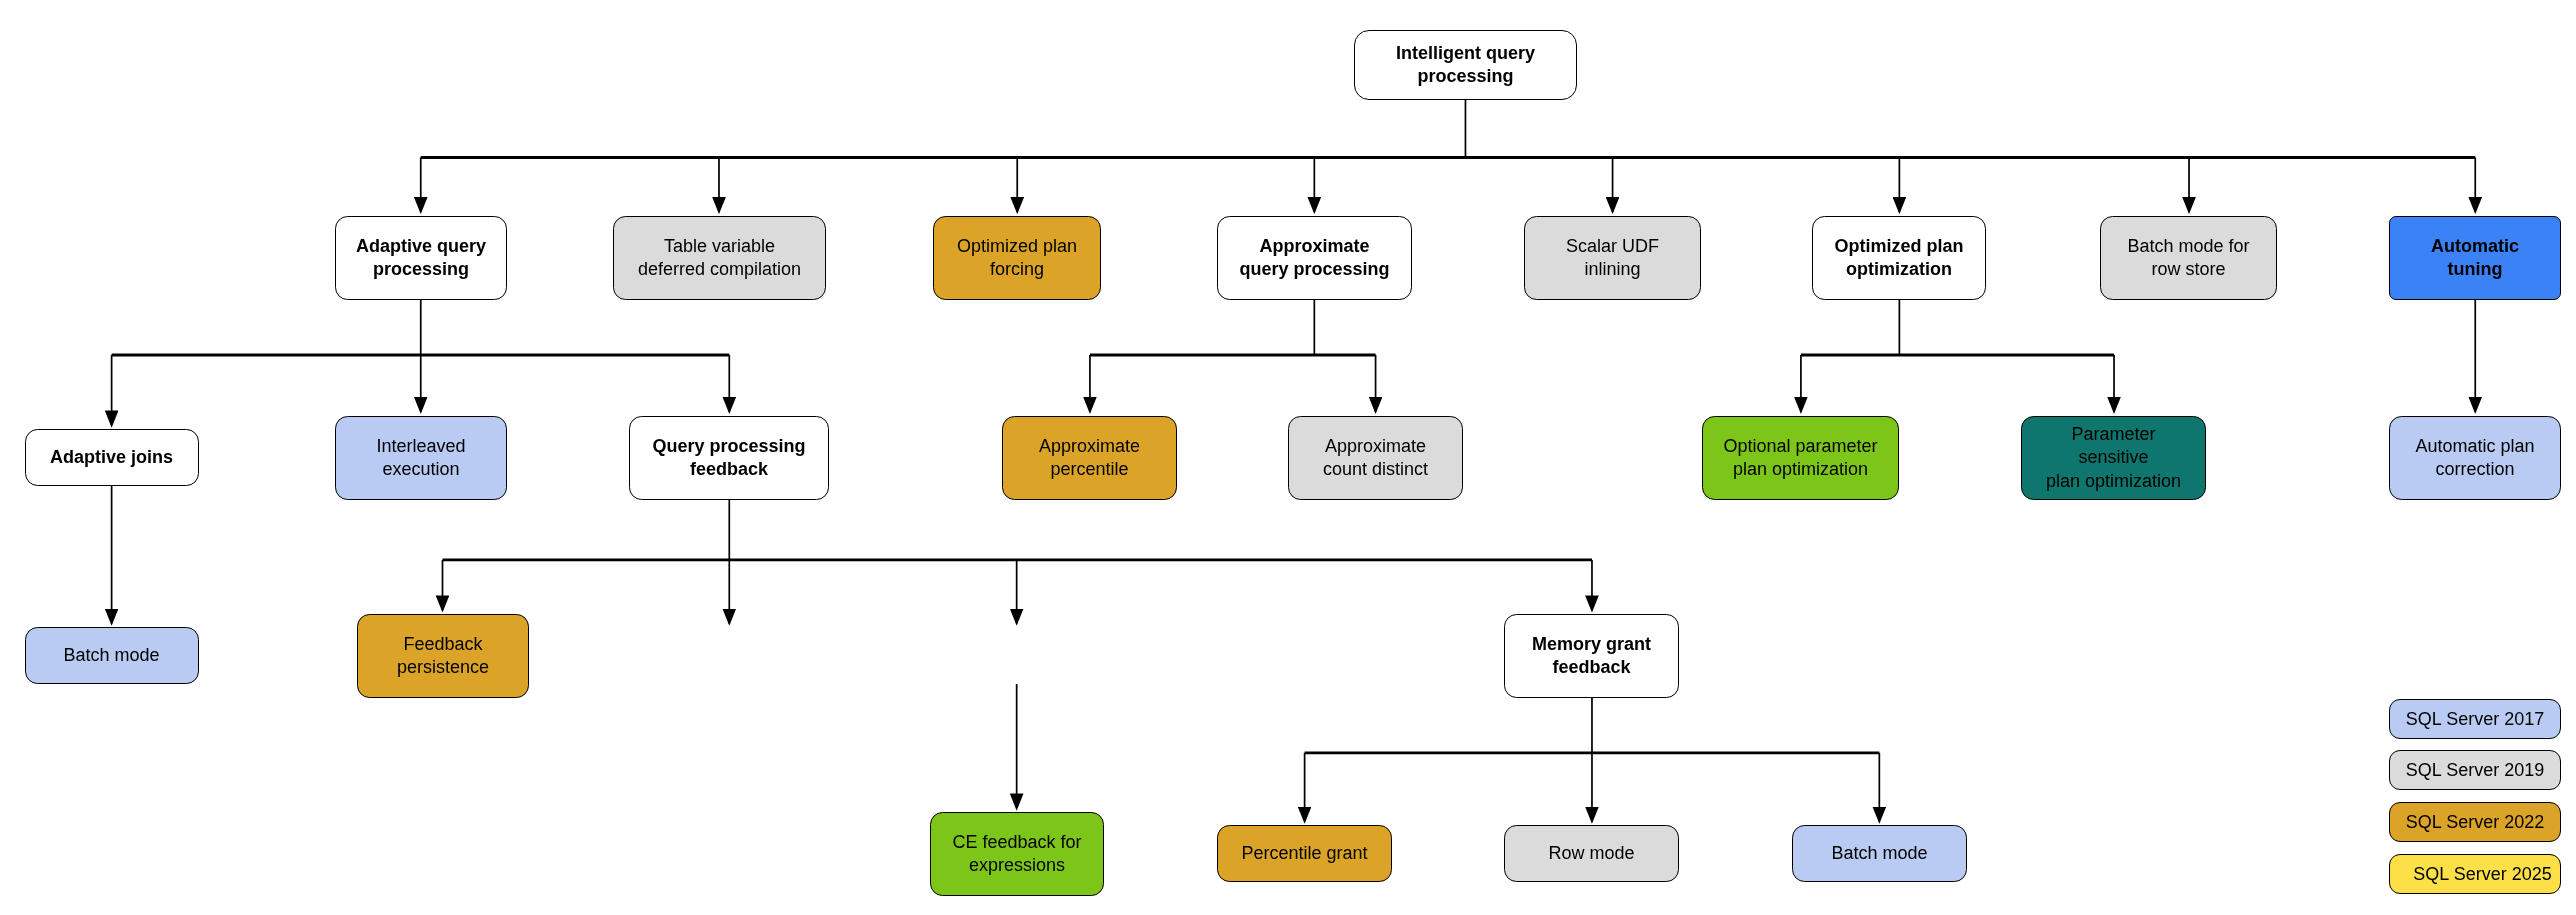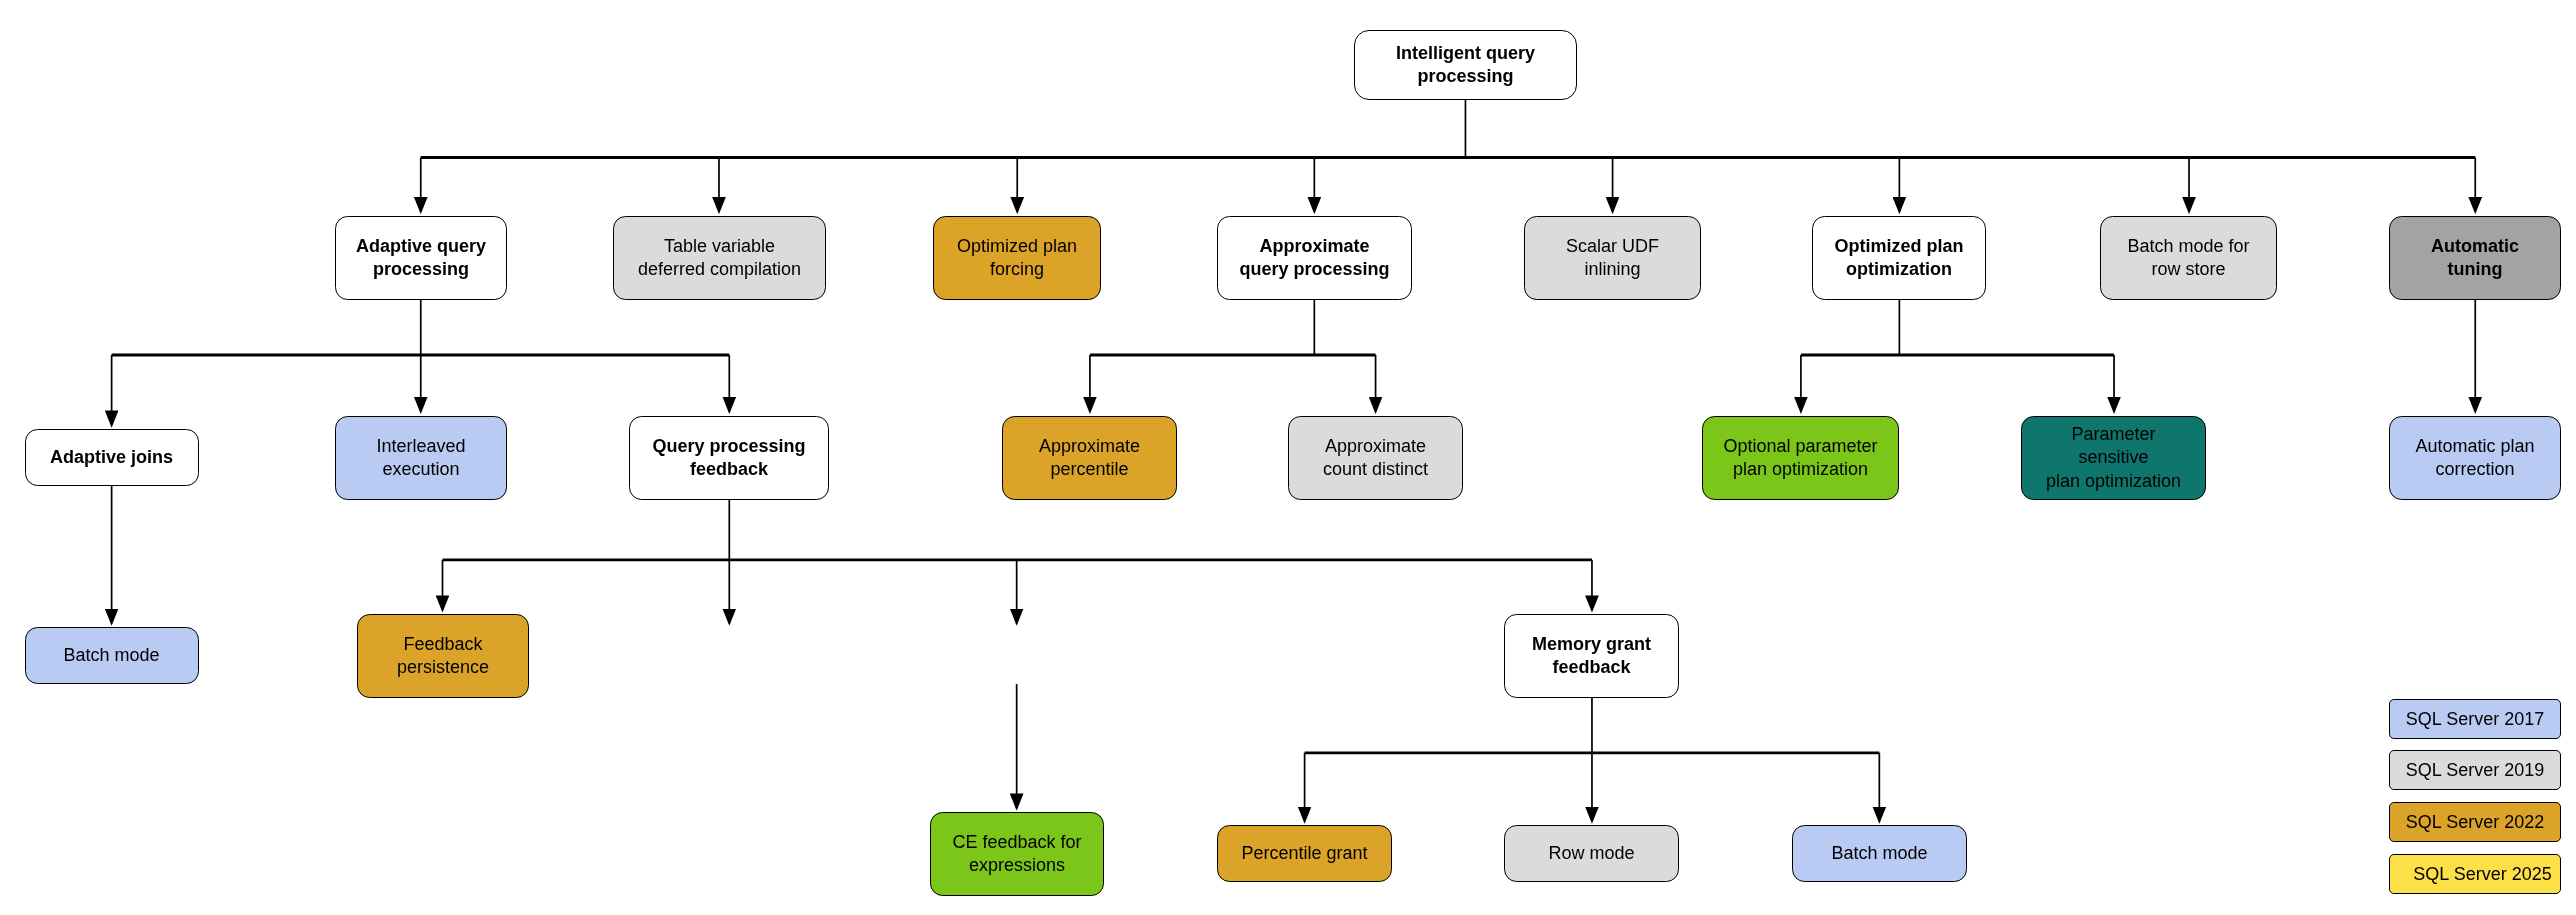--- a/index.html
+++ b/index.html
@@ -37,21 +37,21 @@
   #n-dop {left:642px;top:627px;width:174px;height:57px;}
   #n-cef {left:930px;top:627px;width:174px;height:57px;}
   #n-mgf {left:1504px;top:614px;width:175px;height:84px;}
   #n-cefe{left:930px;top:812px;width:174px;height:84px;}
   #n-pg  {left:1217px;top:825px;width:175px;height:57px;}
   #n-rm  {left:1504px;top:825px;width:175px;height:57px;}
   #n-bm2 {left:1792px;top:825px;width:175px;height:57px;}
   .legend-pill{
     position:absolute;left:2389px;width:172px;height:40px;
     display:flex;align-items:center;justify-content:center;
-    border:1.7px solid #000;border-radius:5px;box-sizing:border-box;
+    border:1.7px solid #000;border-radius:11px;box-sizing:border-box;
     font-size:18px;color:#000;background:#fff;
   }
   #lg-0{top:699px;} #lg-1{top:750px;} #lg-2{top:802px;} #lg-3{top:854px;}
 </style>
 </head>
 <body>
 
 <div id="canvas">
 
   <svg id="edges" width="2576" height="916" viewBox="0 0 4500 1600">
@@ -118,21 +118,21 @@
   <div class="node" id="n-opf" style="background: rgb(219, 164, 40);">Optimized plan
 forcing</div>
   <div class="node p" id="n-axqp" style="background: rgb(255, 255, 255);">Approximate
 query processing</div>
   <div class="node" id="n-sudf" style="background: rgb(219, 219, 219);">Scalar UDF
 inlining</div>
   <div class="node p" id="n-apo" style="background: rgb(255, 255, 255);">Optimized plan
 optimization</div>
   <div class="node" id="n-bmrs" style="background: rgb(219, 219, 219);">Batch mode for
 row store</div>
-  <div class="node p" id="n-at" style="background: #a3a3a3;">Automatic
+  <div class="node p" id="n-at" style="background: #3b82f6; border-radius: 7px;">Automatic
 tuning</div>
 
   <div class="node p" id="n-aj" style="background: rgb(255, 255, 255);">Adaptive joins</div>
   <div class="node" id="n-ie" style="background: rgb(185, 203, 242);">Interleaved
 execution</div>
   <div class="node p" id="n-qpf" style="background: rgb(255, 255, 255);">Query processing
 feedback</div>
   <div class="node" id="n-ap" style="background: rgb(219, 164, 40);">Approximate
 percentile</div>
   <div class="node" id="n-acd" style="background: rgb(219, 219, 219);">Approximate

